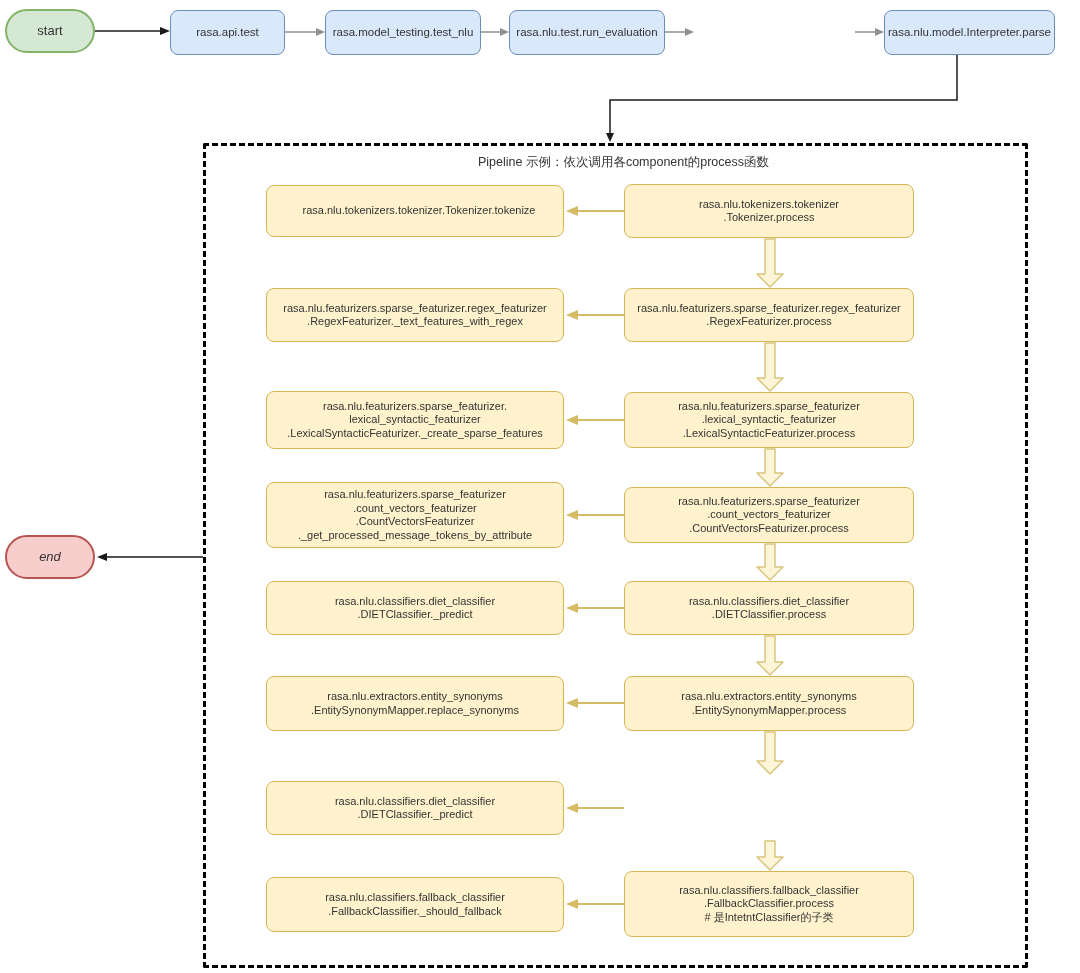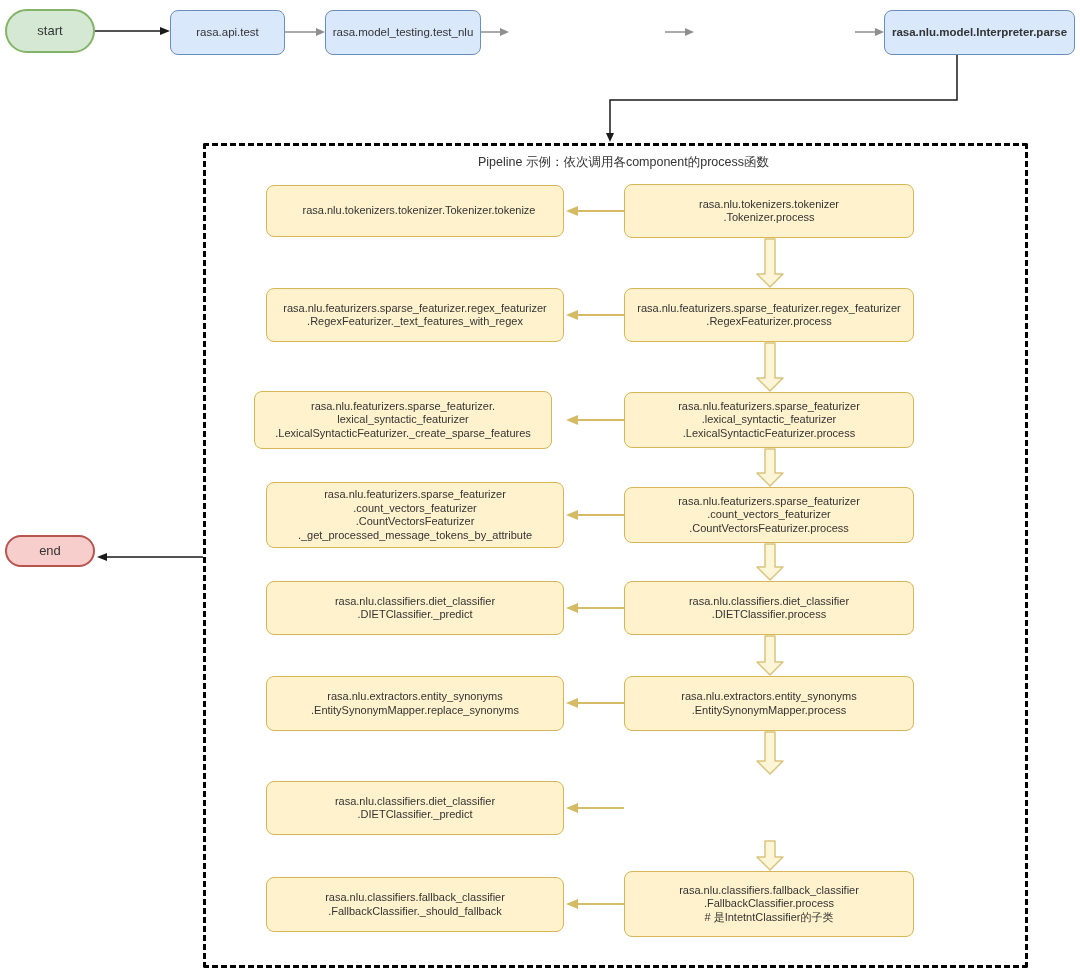--- a/index.html
+++ b/index.html
@@ -115,46 +115,49 @@
   <div class="node terminal start" style="left:5px;top:9px;width:90px;height:44px;">
     <span>start</span>
   </div>
 
   <div class="node step" style="left:170px;top:10px;width:115px;height:45px;">
     <span>rasa.api.test</span>
   </div>
   <div class="node step" style="left:325px;top:10px;width:156px;height:45px;">
     <span>rasa.model_testing.test_nlu</span>
   </div>
-  <div class="node step" style="left:884px;top:10px;width:191px;height:45px;font-weight:bold;">
+  <div class="node step" style="left:509px;top:10px;width:156px;height:45px;">
+    <span>rasa.nlu.test.run_evaluation</span>
+  </div>
+  <div class="node step" style="left:884px;top:10px;width:171px;height:45px;">
     <span>rasa.nlu.model.Interpreter.parse</span>
   </div>
 
-  <div class="node terminal end" style="left:5px;top:535px;width:90px;height:32px;">
+  <div class="node terminal end" style="left:5px;top:535px;width:90px;height:44px;font-style:italic;">
     <span>end</span>
   </div>
 
   <div class="node stage" style="left:266px;top:185px;width:298px;height:52px;padding-left:12px;">
     <span>rasa.nlu.tokenizers.tokenizer.Tokenizer.tokenize</span>
   </div>
   <div class="node stage" style="left:624px;top:184px;width:290px;height:54px;">
     <span>rasa.nlu.tokenizers.tokenizer
 .Tokenizer.process</span>
   </div>
 
   <div class="node stage" style="left:266px;top:288px;width:298px;height:54px;">
     <span>rasa.nlu.featurizers.sparse_featurizer.regex_featurizer
 .RegexFeaturizer._text_features_with_regex</span>
   </div>
   <div class="node stage" style="left:624px;top:288px;width:290px;height:54px;">
     <span>rasa.nlu.featurizers.sparse_featurizer.regex_featurizer
 .RegexFeaturizer.process</span>
   </div>
 
-  <div class="node stage" style="left:254px;top:391px;width:298px;height:58px;">
+  <div class="node stage" style="left:266px;top:391px;width:298px;height:58px;">
     <span>rasa.nlu.featurizers.sparse_featurizer.
 lexical_syntactic_featurizer
 .LexicalSyntacticFeaturizer._create_sparse_features</span>
   </div>
   <div class="node stage" style="left:624px;top:392px;width:290px;height:56px;">
     <span>rasa.nlu.featurizers.sparse_featurizer
 .lexical_syntactic_featurizer
 .LexicalSyntacticFeaturizer.process</span>
   </div>
 

